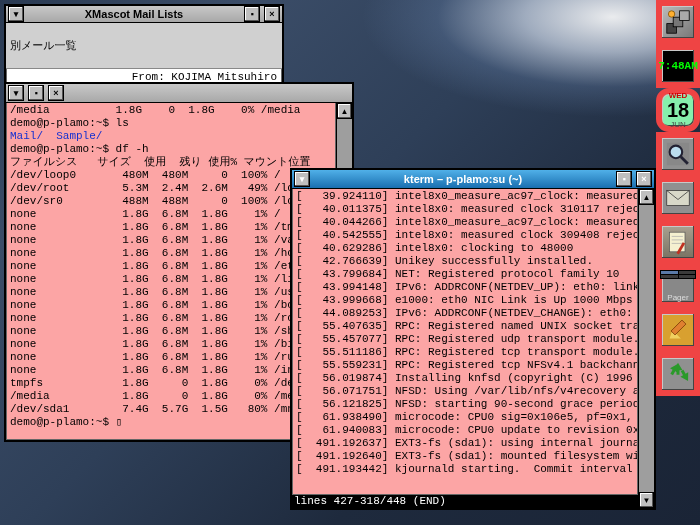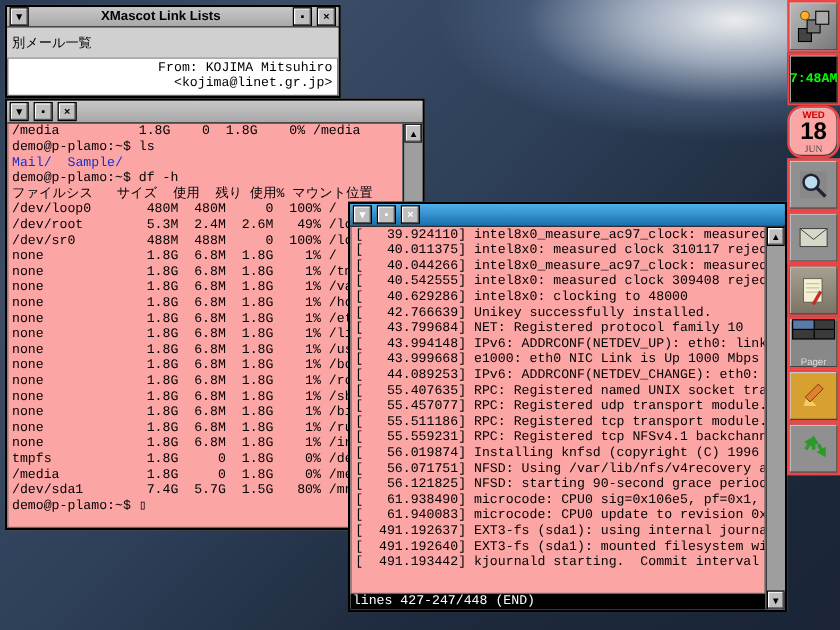--- a/index.html
+++ b/index.html
@@ -50,21 +50,21 @@
     overflow: hidden;
     border:1px solid #666; border-top:none;
     flex:1;
   }
   .mail-body {
     background:#fff; border:1px solid #666; border-top:none;
     font:11px/13px "Courier New",monospace;
     padding:2px 4px; flex:1;text-align:right;
   }
   .mail-tb2 {
-    font:11px sans-serif; padding:5px 4px;
+    font:11px sans-serif; padding:15px 4px;
     background:#d0d0d0; border-bottom:1px solid #888;
   }
   .blue { color:#1530d0; }
   .scrollbar {
     width:15px; background:#bfbfbf;
     border-left:1px solid #000;
     display:flex; flex-direction:column;
   }
   .sb-btn {
     height:14px; background:#bfbfbf;
@@ -83,40 +83,40 @@
   .term-flex { flex:1; display:flex; overflow:hidden; }
   
   .dock {
     position:absolute; top:0; right:0;
     width:44px;
     display:flex; flex-direction:column;
   }
   .dock-cell {
     width:44px; height:44px;
     background:#909090;
-    border:2px solid #ef4444;
+    border:6px solid #ef4444;
     box-shadow: inset -1px -1px 0 #444, inset 1px 1px 0 #c8c8c8;
     display:flex; flex-direction:column;
     align-items:center; justify-content:center;
     font:8px sans-serif; color:#000;
     box-sizing:border-box;
   }
   .di-step { background:linear-gradient(135deg,#bbb,#777); }
   .di-clock {
     background:#000; color:#0f0;
     font:bold 11px "Courier New",monospace;
     align-items:center; justify-content:center;
   }
   .di-cal {
-    background:#fca5a5;
+    background:#86efac;
     border-radius:13px;
   }
   .di-cal .top { color:#c00; font-weight:bold; font-size:8px; }
   .di-cal .day { font:bold 20px sans-serif; color:#000; line-height:1; }
-  .di-cal .bot { font-size:8px; color:#444;font-family:Liberation Serif, serif; }
+  .di-cal .bot { font-size:8px; color:#444; }
   .di-pager { background:#888; }
   .di-pager .grid {
     width:34px; height:22px; background:#000;
     display:grid; grid-template:repeat(2,1fr)/repeat(2,1fr);
     gap:1px; padding:1px;
   }
   .di-pager .pg-cell{ background:#3a3a3a; }
   .di-pager .pg-cell.cur{ background:#5a7aa8; }
   .di-pager .lbl { font-size:8px; color:#ddd; margin-top:14px;}
   .di-recycle svg { width:30px; height:30px; }
@@ -124,21 +124,21 @@
   .di-pencil svg, .di-note svg, .di-mag svg { width:28px; height:28px; }
 </style>
 </head>
 <body>
 
 <div class="clouds"></div>
 
 <div class="win" style="left:4px; top:4px; width:276px; height:74px;">
   <div class="titlebar tb-inactive">
     <div class="tb-btn">▾</div>
-    <div class="tb-title">XMascot Link Lists</div>
+    <div class="tb-title">XMascot Mail Lists</div>
     <div class="tb-btn">▪</div>
     <div class="tb-btn">×</div>
   </div>
   <div class="mail-tb2">別メール一覧</div>
   <div class="mail-body">
     <div>From: KOJIMA Mitsuhiro &lt;kojima@linet.gr.jp&gt;</div>
   </div>
 </div>
 
 <div class="win" style="left:4px; top:82px; width:346px; height:356px;">
@@ -153,27 +153,28 @@
       <div class="sb-btn">▲</div>
       <div class="sb-track"></div>
       <div class="sb-btn">▼</div>
     </div>
   </div>
 </div>
 
 <div class="win" style="left:290px; top:168px; width:362px; height:338px;">
   <div class="titlebar tb-active">
     <div class="tb-btn">▾</div>
+    <div class="tb-title">kterm – p-plamo:su (~)</div>
     <div class="tb-btn">▪</div>
     <div class="tb-btn">×</div>
   </div>
   <div class="term-flex">
     <div style="flex:1; display:flex; flex-direction:column; overflow:hidden;">
       <div class="term" id="kterm2-term" style="padding:1px 3px; overflow:hidden;"><div>[   39.924110] intel8x0_measure_ac97_clock: measured 53957 usecs (16733 es)</div><div>[   40.011375] intel8x0: measured clock 310117 rejected</div><div>[   40.044266] intel8x0_measure_ac97_clock: measured 54113 usecs (16743 es)</div><div>[   40.542555] intel8x0: measured clock 309408 rejected</div><div>[   40.629286] intel8x0: clocking to 48000</div><div>[   42.766639] Unikey successfully installed.</div><div>[   43.799684] NET: Registered protocol family 10</div><div>[   43.994148] IPv6: ADDRCONF(NETDEV_UP): eth0: link is not ready</div><div>[   43.999668] e1000: eth0 NIC Link is Up 1000 Mbps Full Duplex, Flow Co RX</div><div>[   44.089253] IPv6: ADDRCONF(NETDEV_CHANGE): eth0: link becomes ready</div><div>[   55.407635] RPC: Registered named UNIX socket transport module.</div><div>[   55.457077] RPC: Registered udp transport module.</div><div>[   55.511186] RPC: Registered tcp transport module.</div><div>[   55.559231] RPC: Registered tcp NFSv4.1 backchannel transport module.</div><div>[   56.019874] Installing knfsd (copyright (C) 1996 okir@monad.swb.de).</div><div>[   56.071751] NFSD: Using /var/lib/nfs/v4recovery as the NFSv4 state recovery directory</div><div>[   56.121825] NFSD: starting 90-second grace period (net c06f6700)</div><div>[   61.938490] microcode: CPU0 sig=0x106e5, pf=0x1, revision=0x0</div><div>[   61.940083] microcode: CPU0 update to revision 0x5 failed</div><div>[  491.192637] EXT3-fs (sda1): using internal journal</div><div>[  491.192640] EXT3-fs (sda1): mounted filesystem with ordered data mode</div><div>[  491.193442] kjournald starting.  Commit interval 5 seconds</div></div>
-      <div class="statusline">lines 427-247/448 (END)</div>
+      <div class="statusline">lines 427-318/448 (END)</div>
     </div>
     <div class="scrollbar">
       <div class="sb-btn">▲</div>
       <div class="sb-track"></div>
       <div class="sb-btn">▼</div>
     </div>
   </div>
 </div>
 
 <div class="dock">

